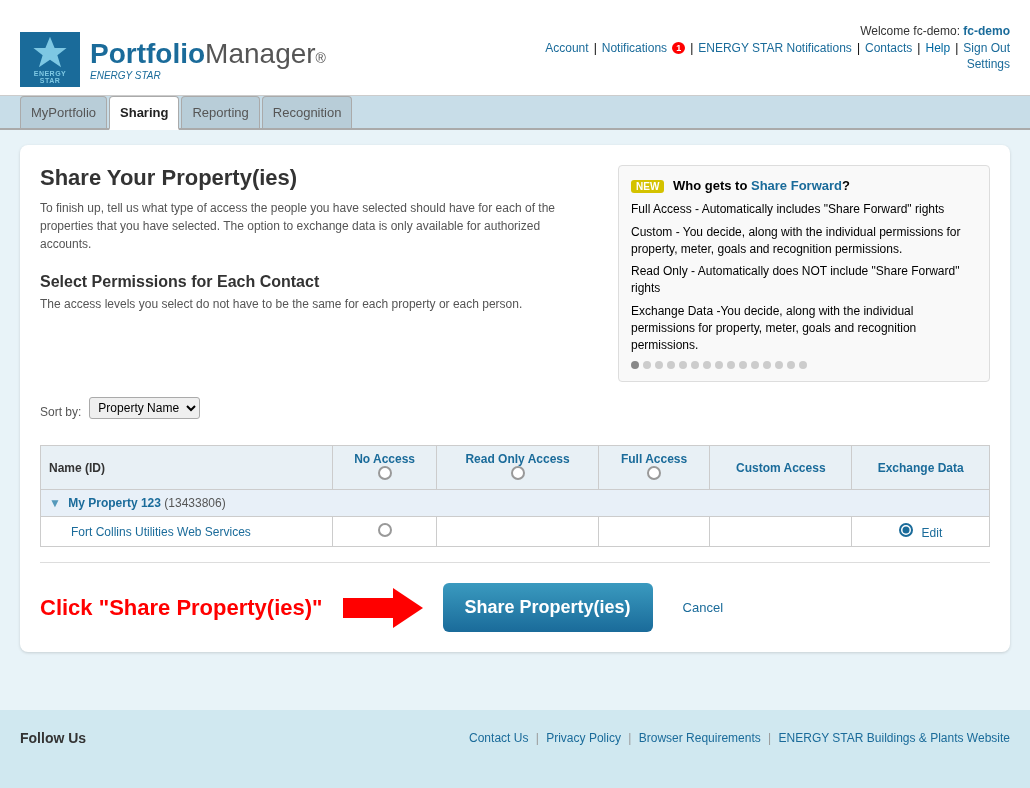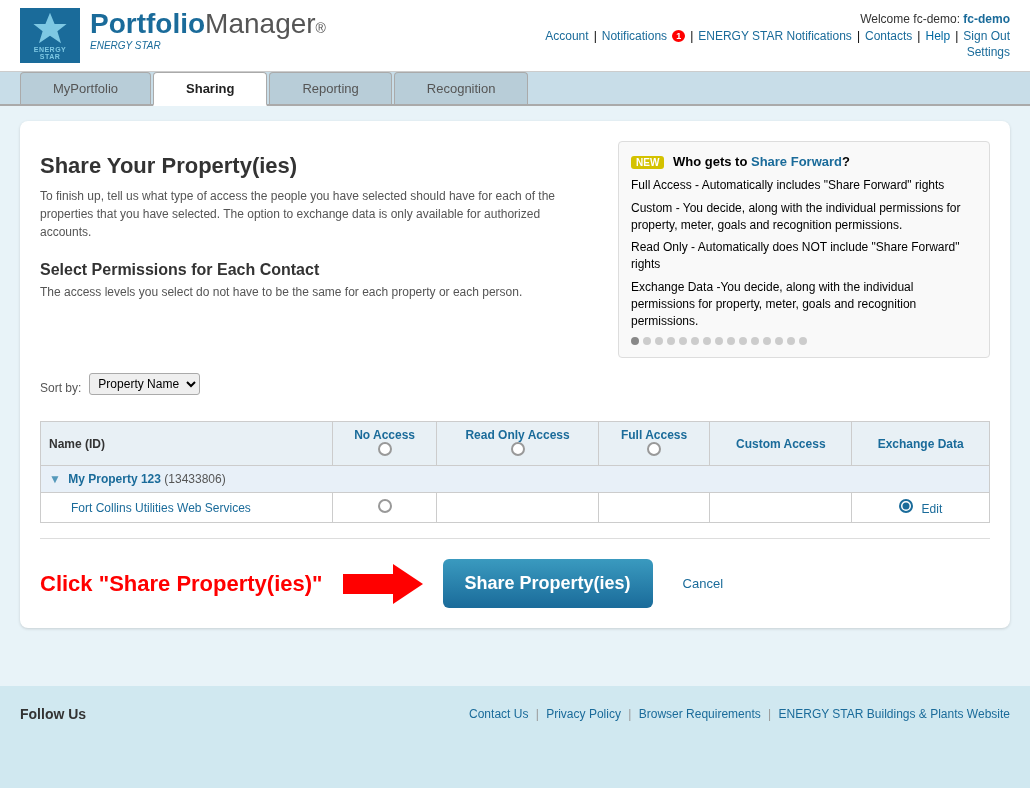--- a/index.html
+++ b/index.html
@@ -15,21 +15,23 @@
     .header {
       background: white;
       padding: 8px 20px;
       display: flex;
       align-items: center;
       justify-content: space-between;
       border-bottom: 1px solid #ccc;
     }
     .logo-area {
       display: flex;
+      align-items: center;
       gap: 10px;
+      margin-top: 24px;
     }
     .energy-star-logo {
       width: 60px;
       height: 55px;
       background: #1a6b9a;
       display: flex;
       flex-direction: column;
       align-items: center;
       justify-content: center;
       color: white;
@@ -62,21 +64,21 @@
     
     .tabs-bar {
       background: #c8dde8;
       padding: 0 20px;
       display: flex;
       align-items: flex-end;
       gap: 2px;
       border-bottom: 2px solid #aaa;
     }
     .tab {
-      padding: 8px 32px;
+      padding: 8px 10px;
       cursor: pointer;
       font-size: 13px;
       color: #555;
       background: #b8cdd8;
       border: 1px solid #aaa;
       border-bottom: none;
       border-radius: 4px 4px 0 0;
       text-decoration: none;
     }
     .tab.active {
@@ -101,21 +103,20 @@
       box-shadow: 0 1px 3px rgba(0,0,0,0.15);
     }
 
     
     .share-header-row {
       display: flex;
       gap: 30px;
     }
     .share-left {
       flex: 1;
-      margin-top: 12px;
     }
     .share-right {
       width: 372px;
       background: #f9f9f9;
       border: 1px solid #ddd;
       border-radius: 4px;
       padding: 12px;
       font-size: 12px;
     }
     .share-title {

